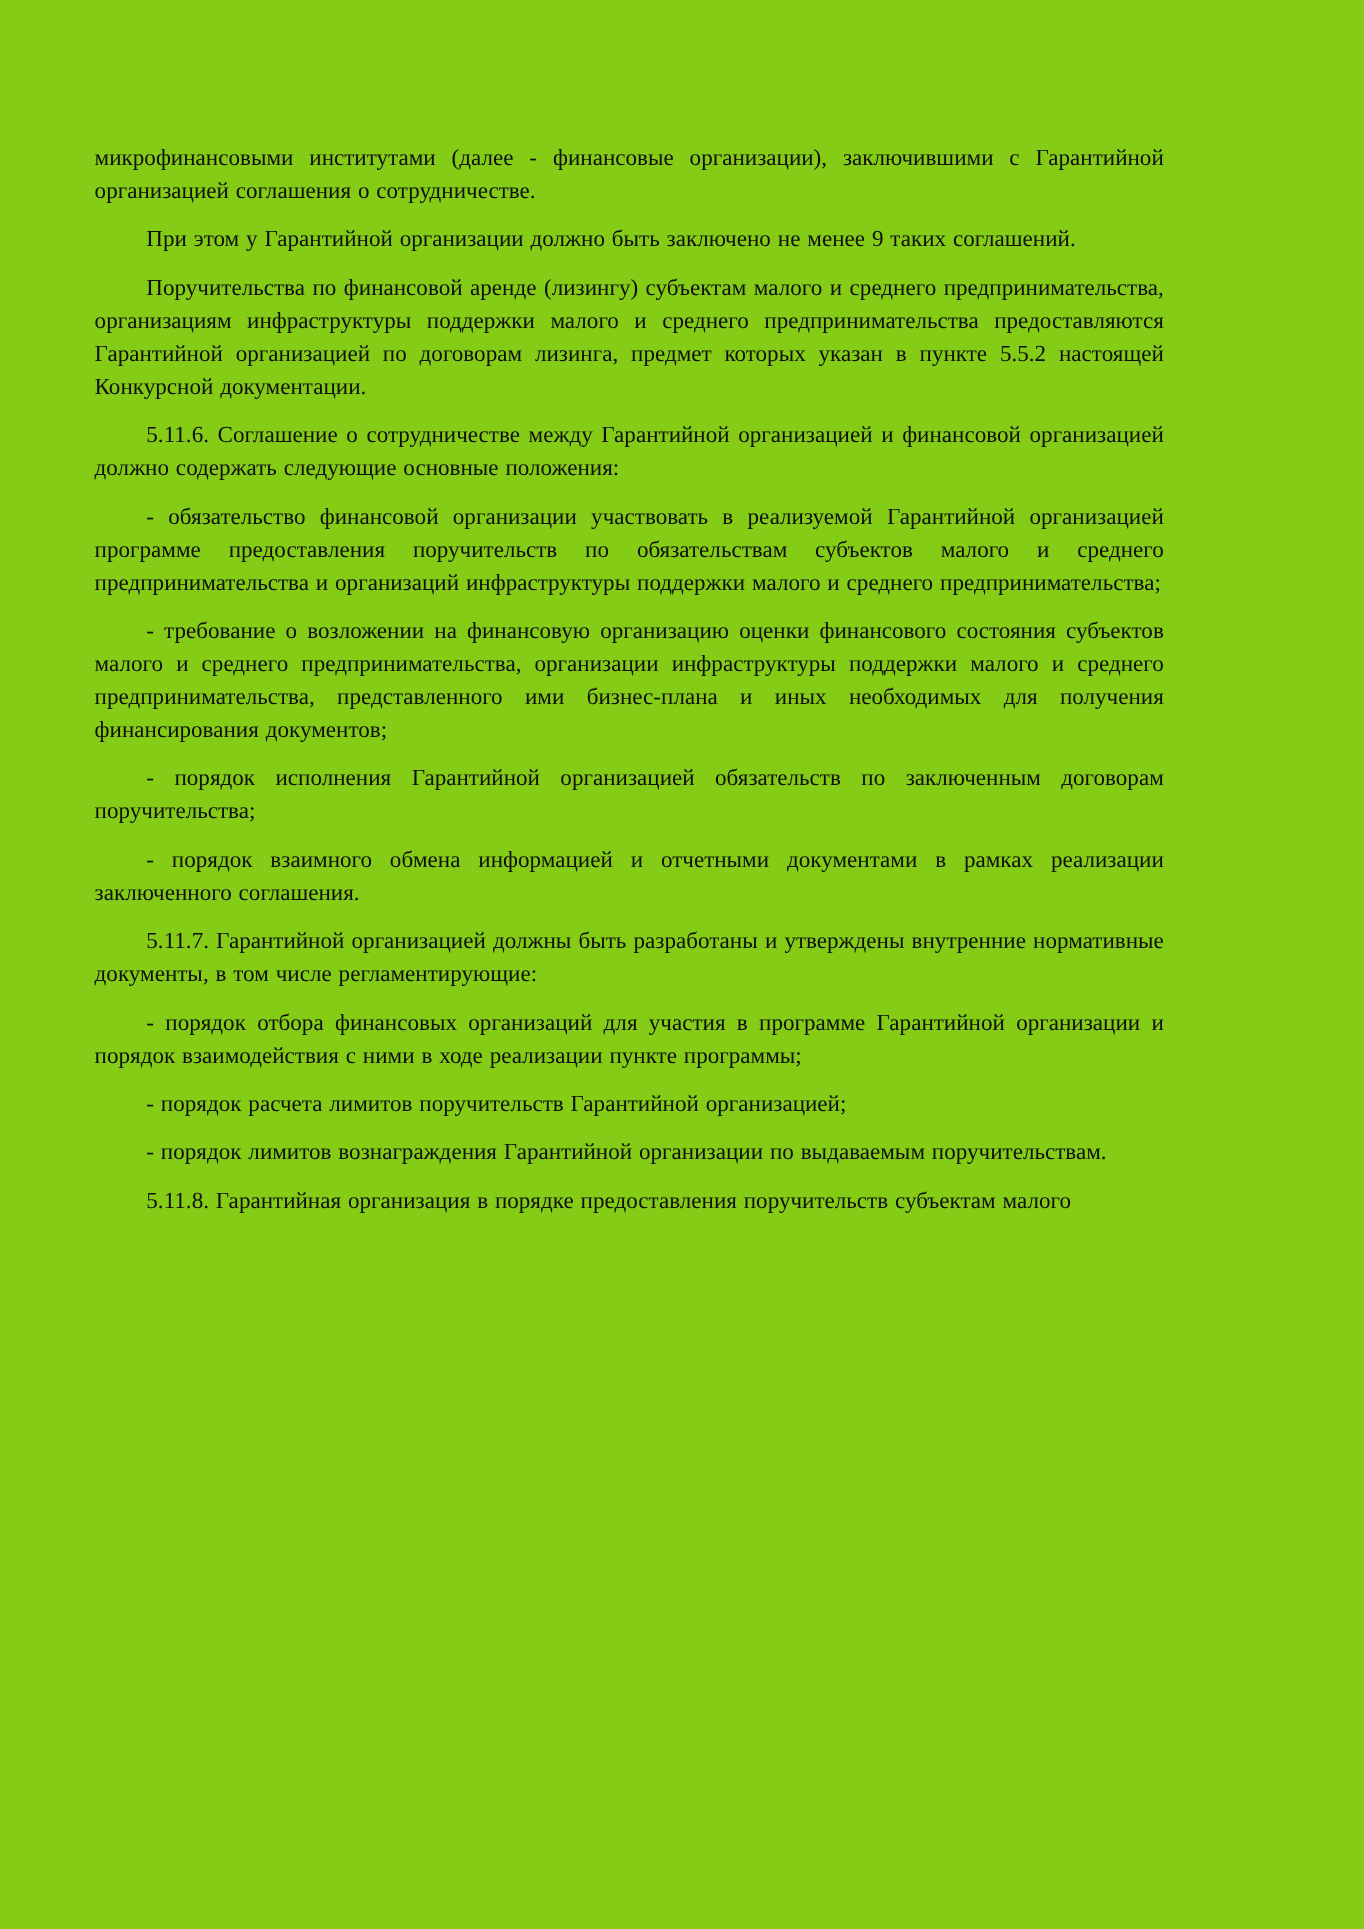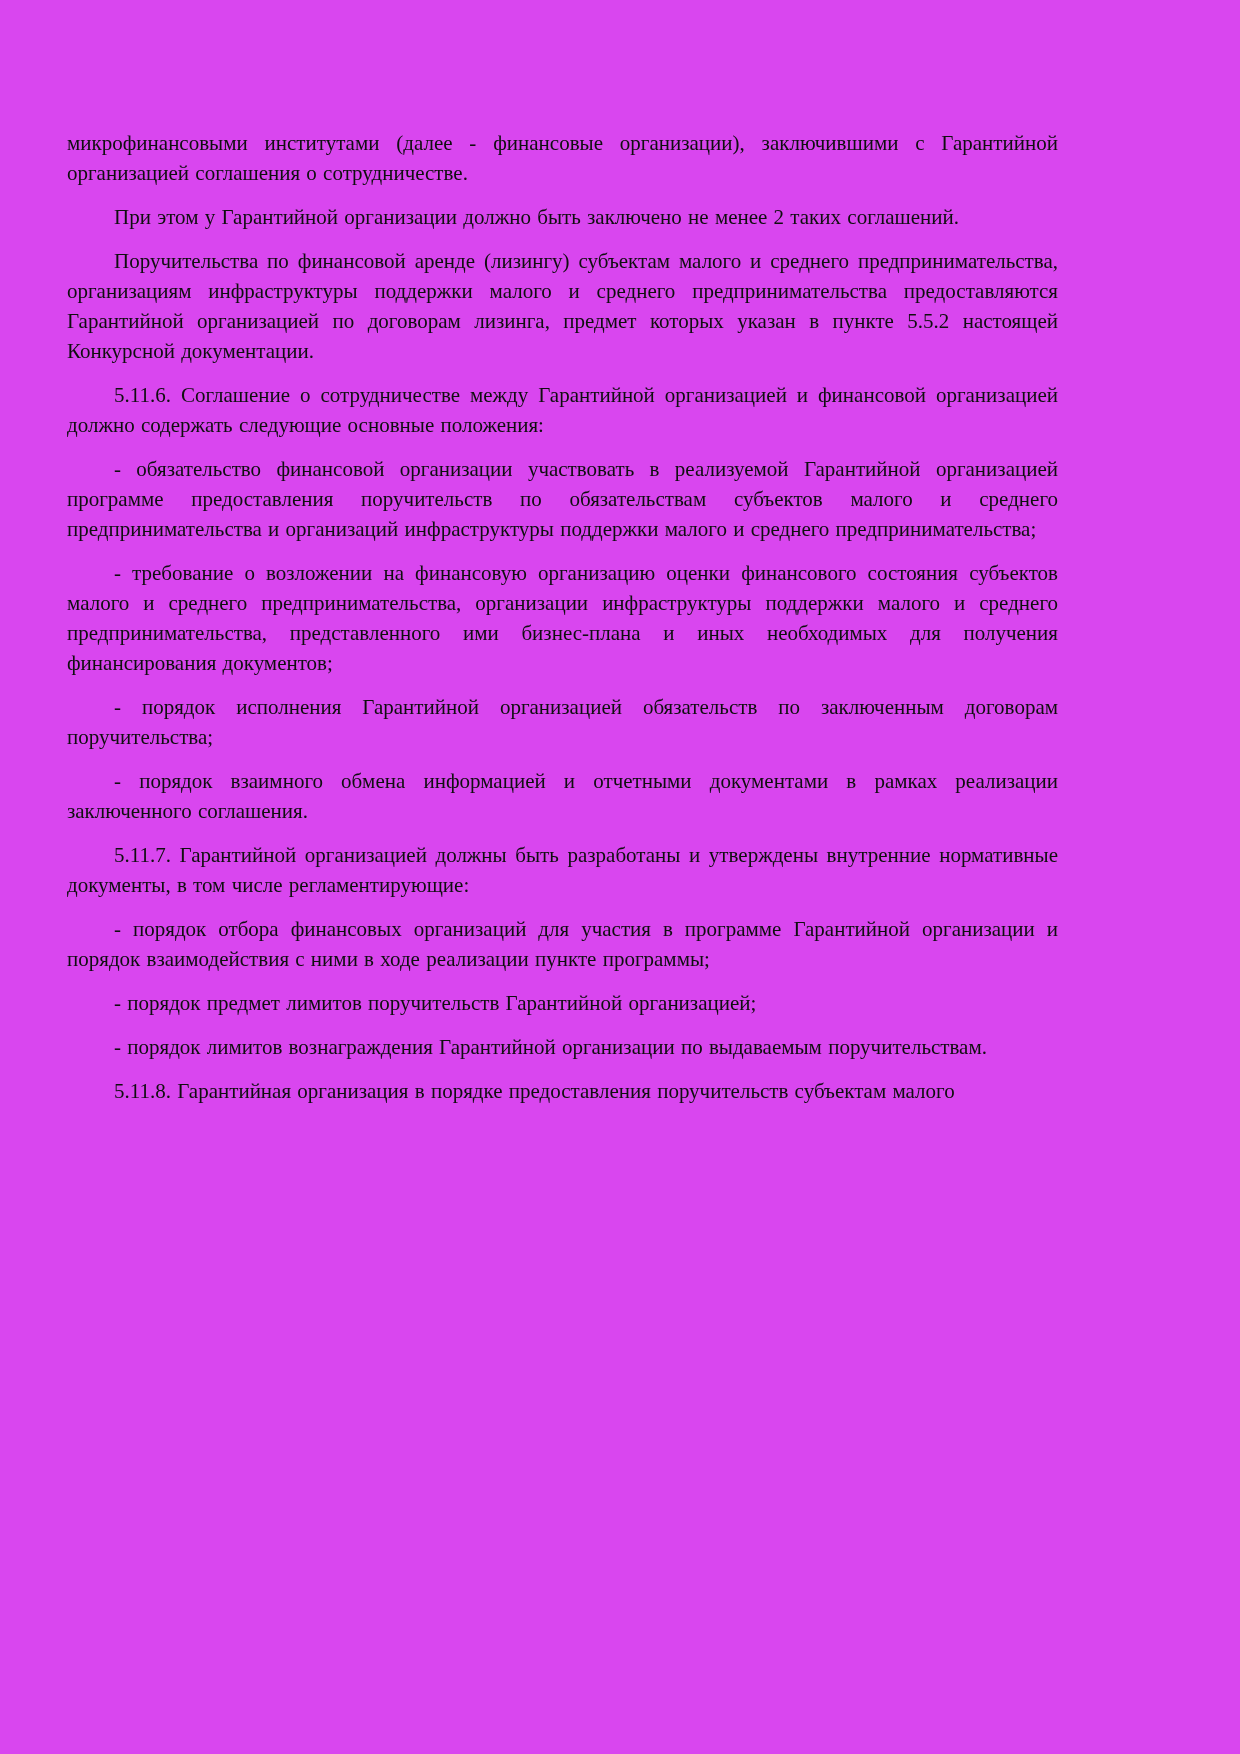--- a/index.html
+++ b/index.html
@@ -11,22 +11,22 @@
     width: 1240px;
     height: 1754px;
     font-family: "Liberation Serif", "DejaVu Serif", serif;
     color: #0f0f0f;
     overflow: hidden;
   }
   .page {
     box-sizing: border-box;
     width: 1240px;
     height: 1754px;
-    padding: 128px 182px 60px 67px;
-    background: #d946ef;
+    padding: 128px 182px 60px 86px;
+    background: #84cc16;
   }
   .para {
     margin: 0 0 14px 0;
     font-size: 21px;
     line-height: 30px;
     text-align: justify;
     text-indent: 47px;
     word-spacing: 1px;
   }
   .para.cont {
@@ -34,25 +34,25 @@
   }
   .para:last-child {
     margin-bottom: 16px;
   }
 </style>
 </head>
 <body>
 
 <div class="page">
   <p class="para cont">микрофинансовыми институтами (далее - финансовые организации), заключившими с Гарантийной организацией соглашения о сотрудничестве.</p>
-  <p class="para">При этом у Гарантийной организации должно быть заключено не менее 2 таких соглашений.</p>
+  <p class="para">При этом у Гарантийной организации должно быть заключено не менее 9 таких соглашений.</p>
   <p class="para">Поручительства по финансовой аренде (лизингу) субъектам малого и среднего предпринимательства, организациям инфраструктуры поддержки малого и среднего предпринимательства предоставляются Гарантийной организацией по договорам лизинга, предмет которых указан в пункте 5.5.2 настоящей Конкурсной документации.</p>
   <p class="para">5.11.6. Соглашение о сотрудничестве между Гарантийной организацией и финансовой организацией должно содержать следующие основные положения:</p>
   <p class="para">- обязательство финансовой организации участвовать в реализуемой Гарантийной организацией программе предоставления поручительств по обязательствам субъектов малого и среднего предпринимательства и организаций инфраструктуры поддержки малого и среднего предпринимательства;</p>
   <p class="para">- требование о возложении на финансовую организацию оценки финансового состояния субъектов малого и среднего предпринимательства, организации инфраструктуры поддержки малого и среднего предпринимательства, представленного ими бизнес-плана и иных необходимых для получения финансирования документов;</p>
   <p class="para">- порядок исполнения Гарантийной организацией обязательств по заключенным договорам поручительства;</p>
   <p class="para">- порядок взаимного обмена информацией и отчетными документами в рамках реализации заключенного соглашения.</p>
   <p class="para">5.11.7. Гарантийной организацией должны быть разработаны и утверждены внутренние нормативные документы, в том числе регламентирующие:</p>
   <p class="para">- порядок отбора финансовых организаций для участия в программе Гарантийной организации и порядок взаимодействия с ними в ходе реализации пункте программы;</p>
-  <p class="para">- порядок предмет лимитов поручительств Гарантийной организацией;</p>
+  <p class="para">- порядок расчета лимитов поручительств Гарантийной организацией;</p>
   <p class="para">- порядок лимитов вознаграждения Гарантийной организации по выдаваемым поручительствам.</p>
   <p class="para">5.11.8. Гарантийная организация в порядке предоставления поручительств субъектам малого</p>
 </div>
 
 </body></html>

